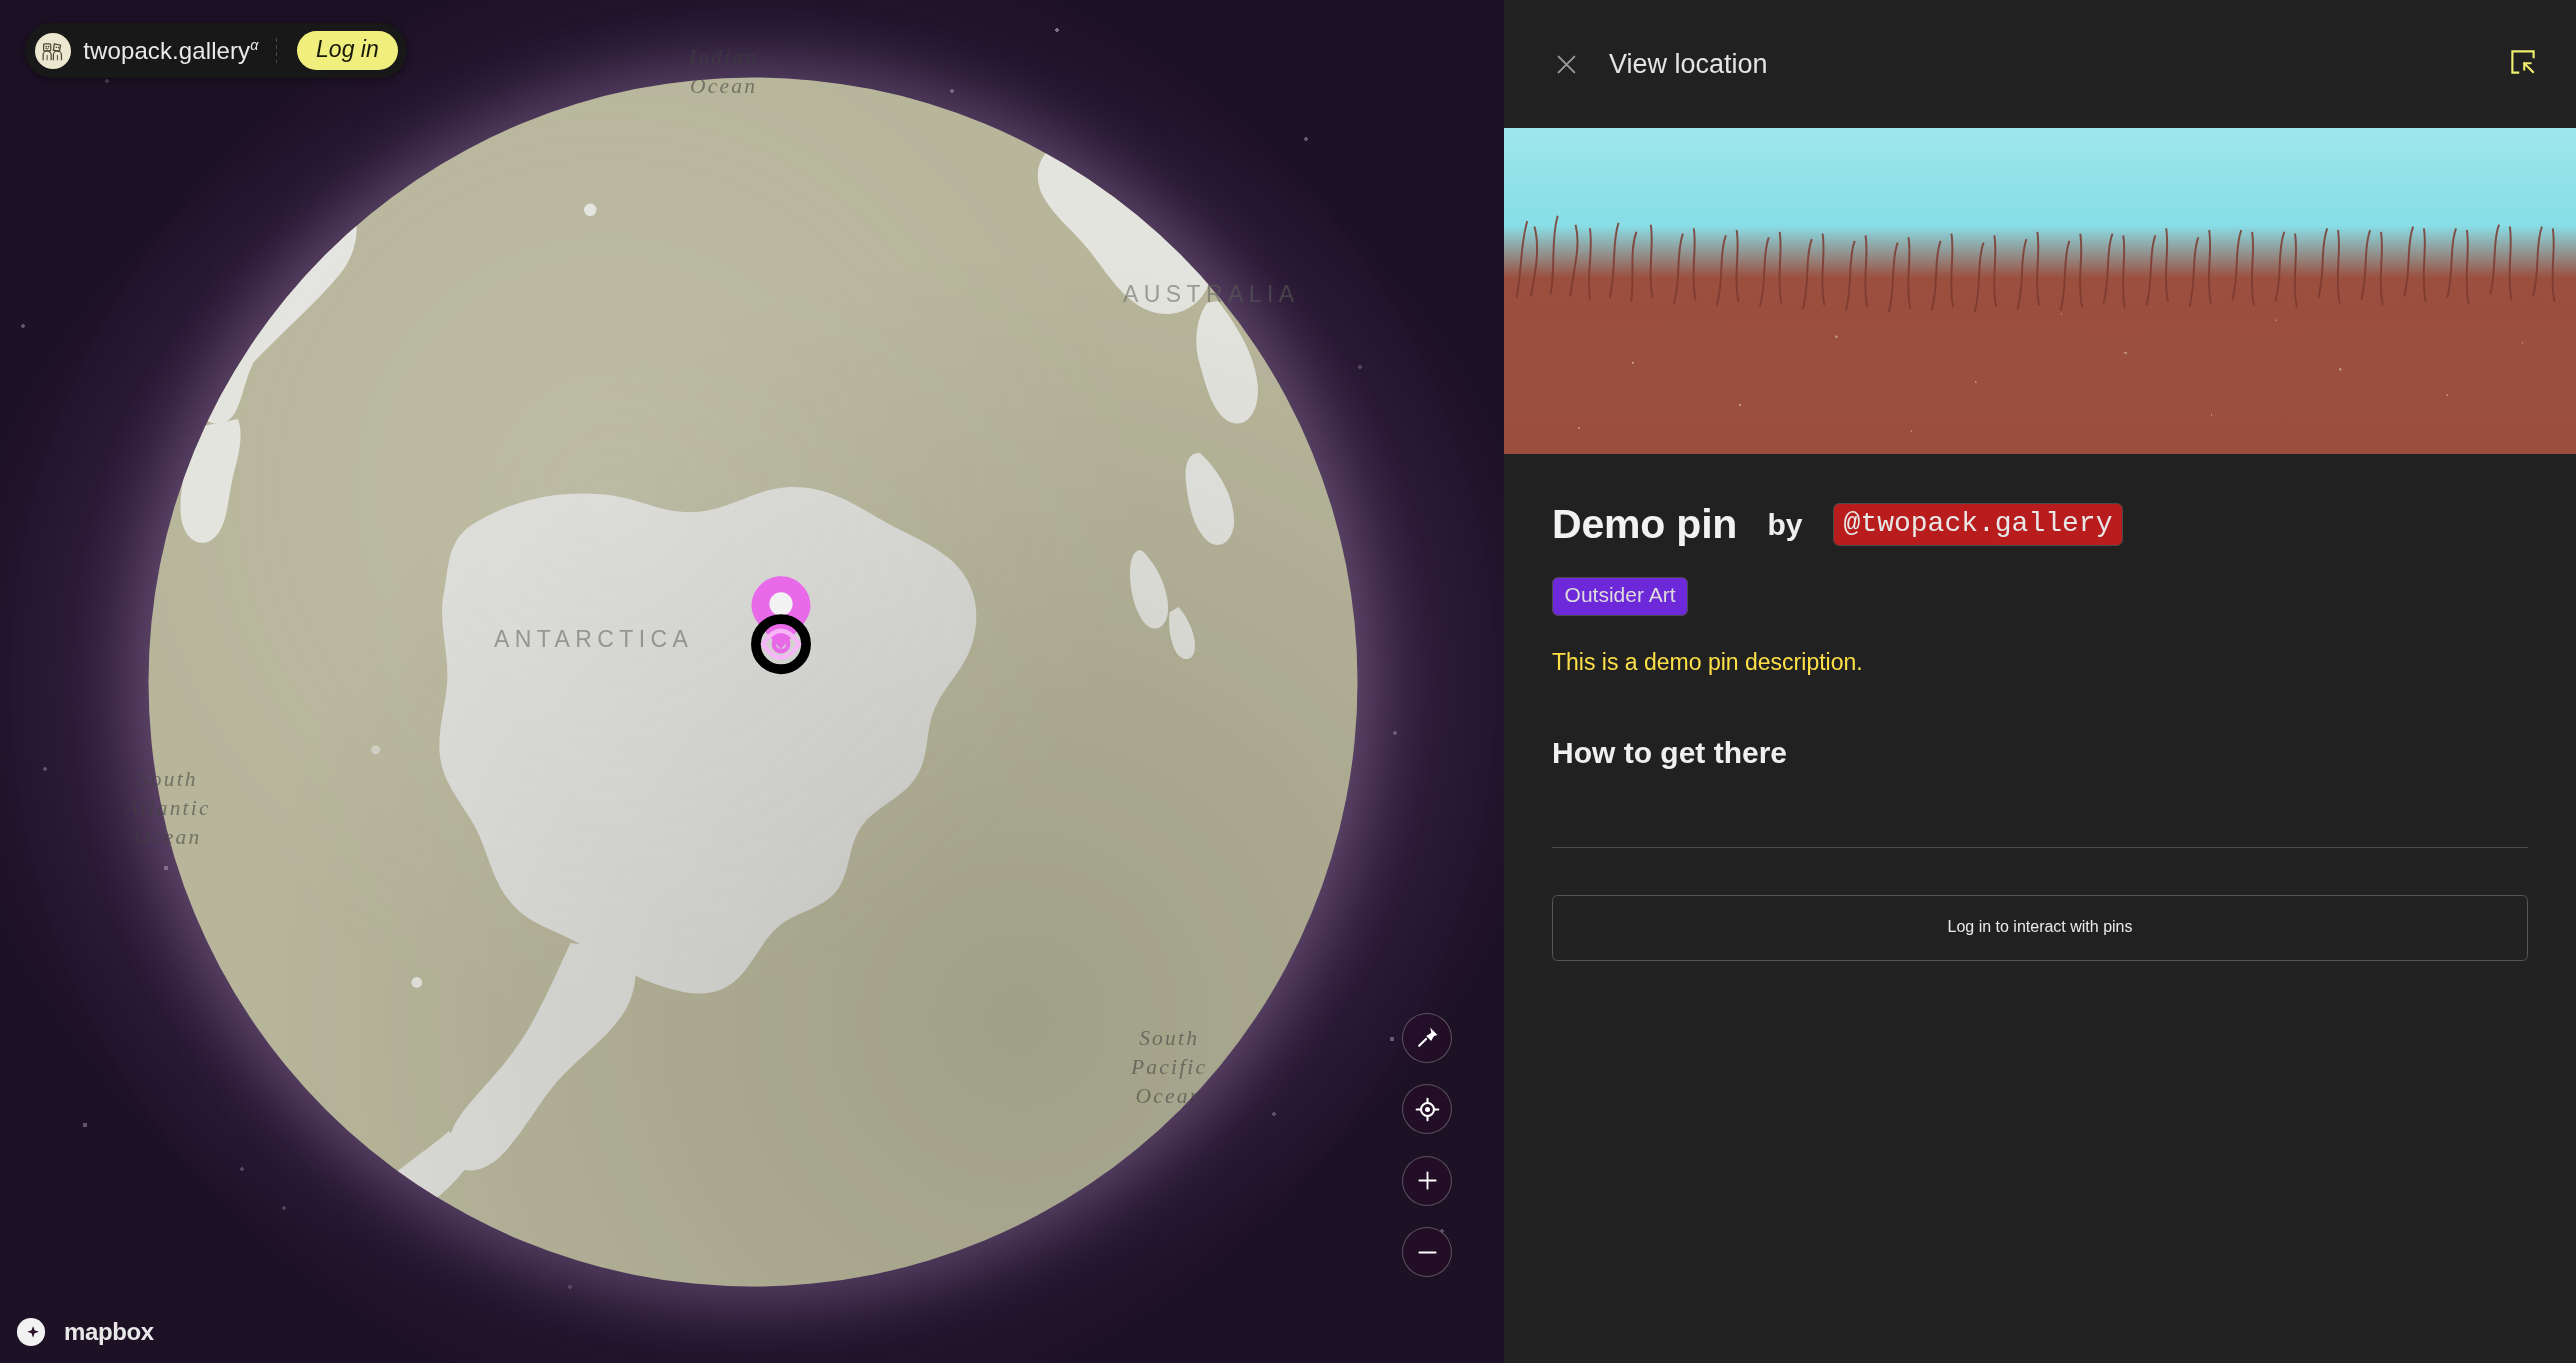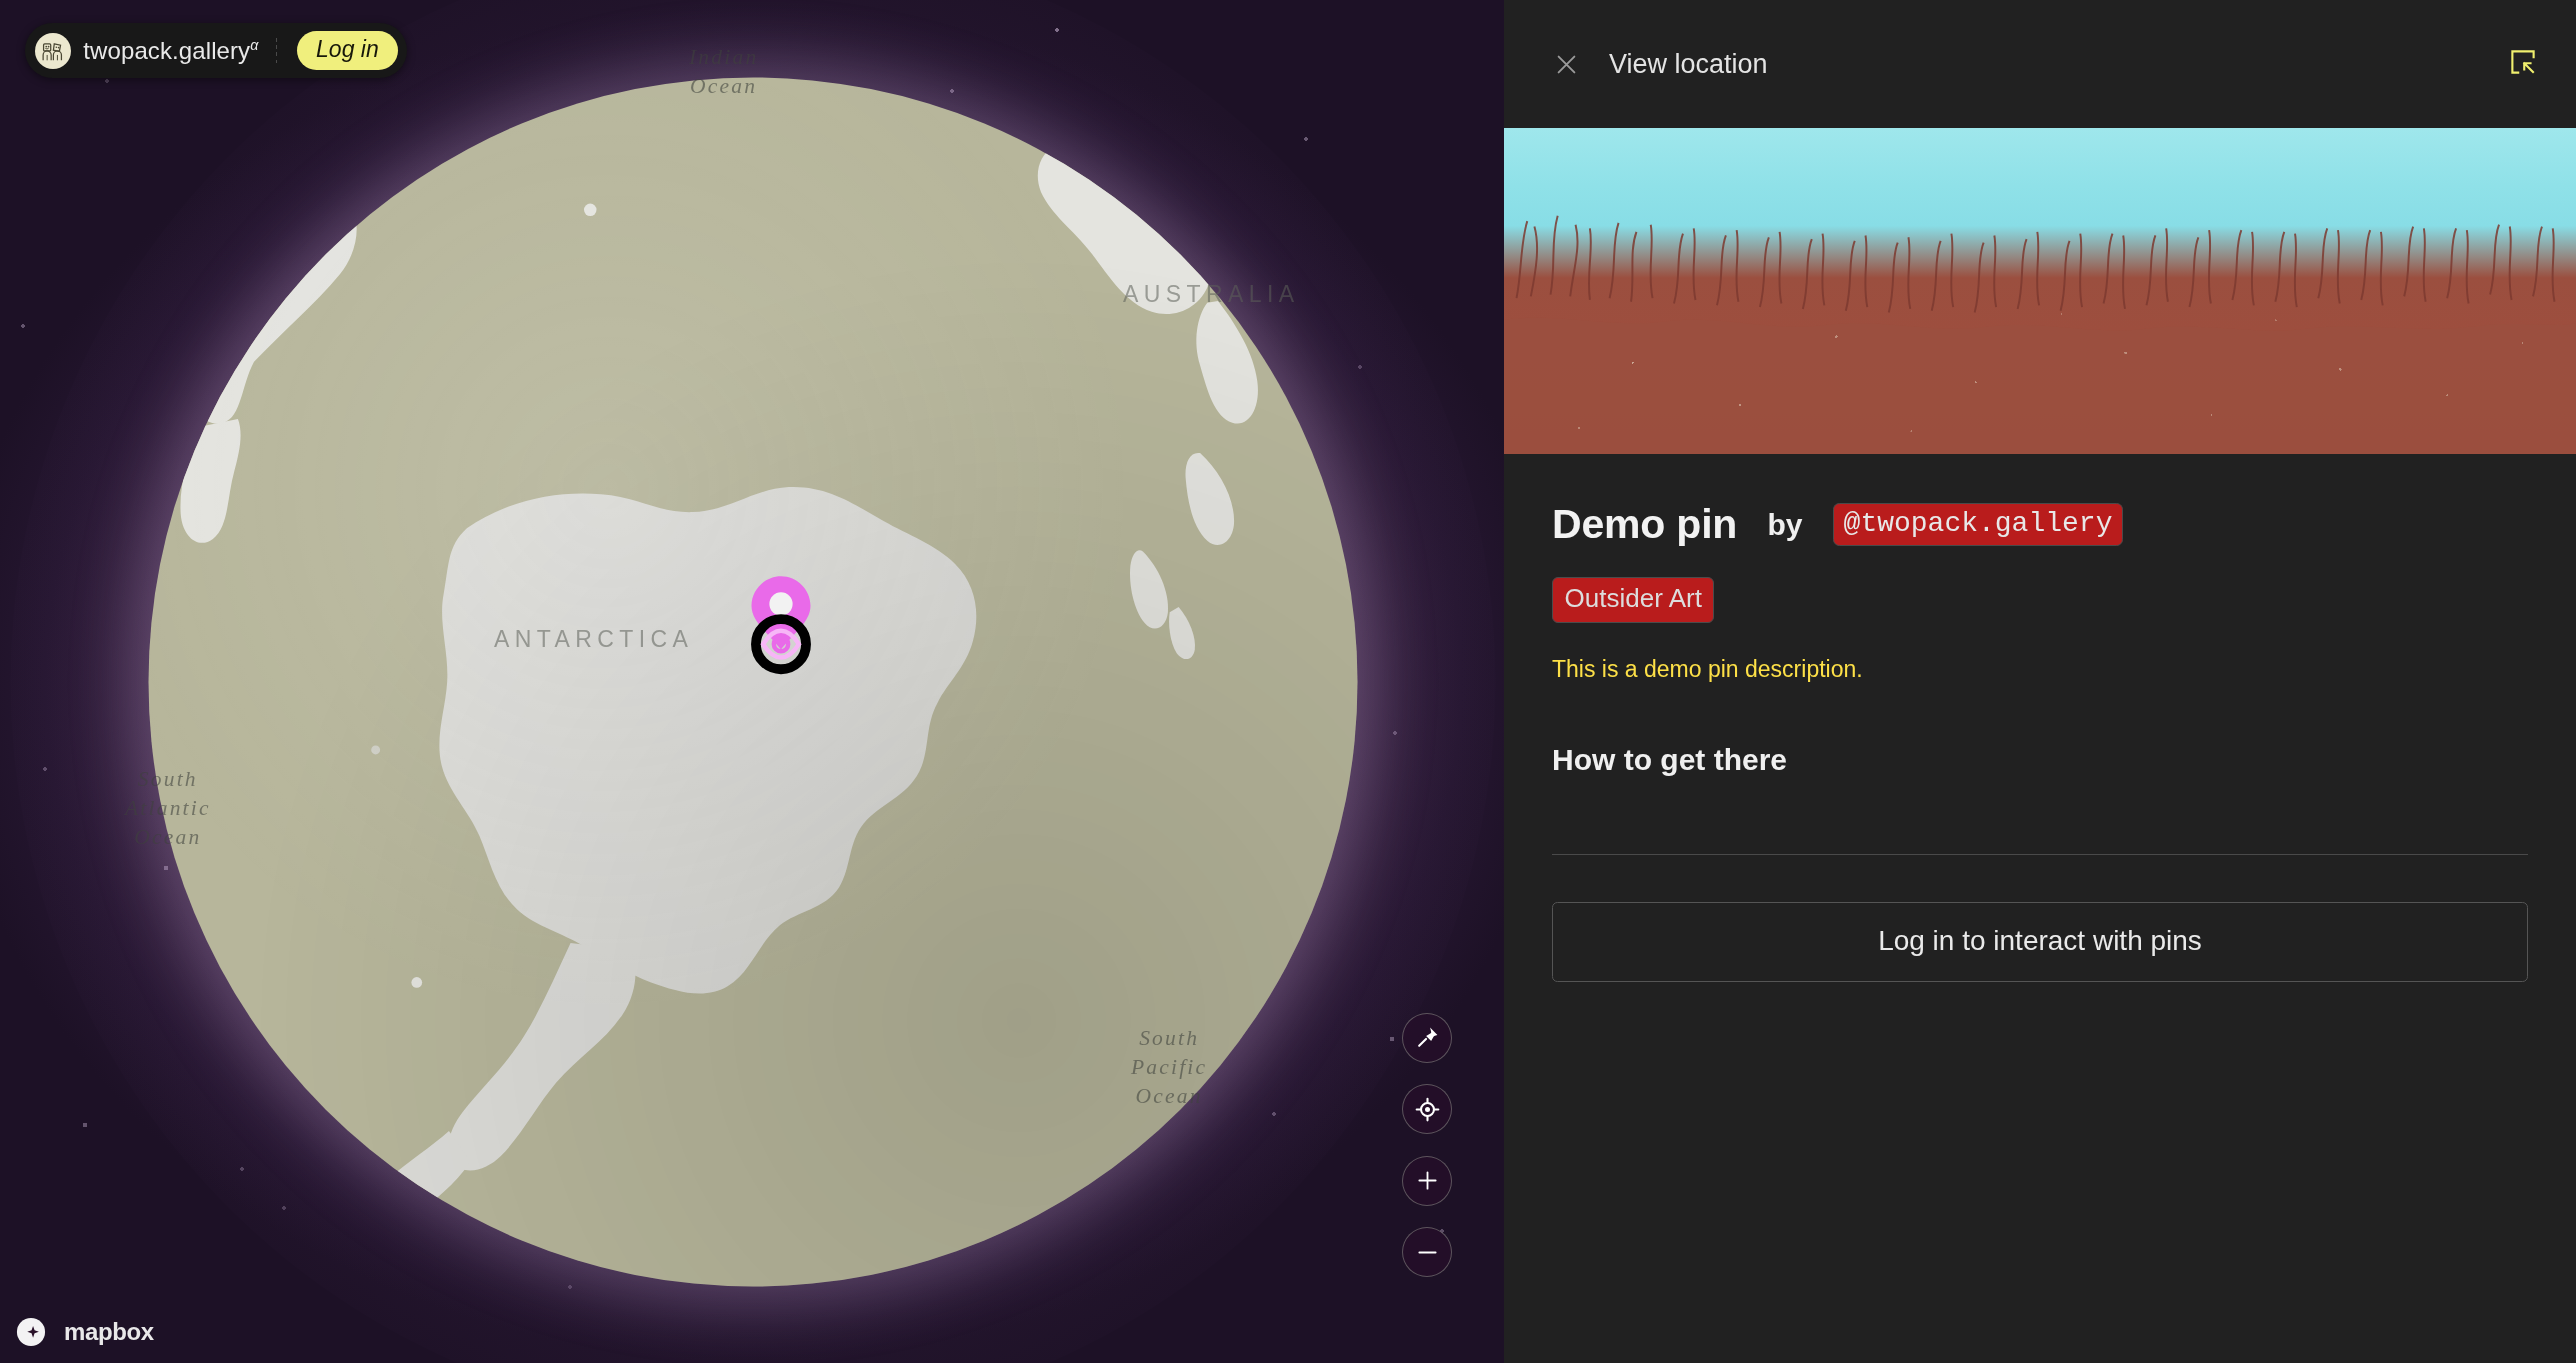--- a/index.html
+++ b/index.html
@@ -212,39 +212,39 @@
   #author-chip {
     font-family: "Liberation Mono", monospace;
     font-size: 28px; color: #e8e8e8;
     background: #b91c1c; border: 0.9px solid #4a4a4a;
     border-radius: 6.3px; padding: 4.5px 9.8px 6.3px;
     cursor: pointer; white-space: nowrap;
   }
   #tag-row { margin-bottom: 30px; }
   .tag-chip {
     display: inline-block;
-    font-size: 26px; color: #ddd;
-    background: #b91c1c; border: 0.9px solid #4b4b4b;
+    font-size: 21px; color: #ddd;
+    background: #6d28d9; border: 0.9px solid #4b4b4b;
     border-radius: 6px; padding: 5.4px 11.6px 7.2px;
     cursor: pointer;
   }
   .body-text { color: #fde047; font-size: 23px; line-height: 1.45; }
   #section-heading {
     color: #f0f0f0; font-size: 30px; font-weight: bold;
     margin: 57px 0 32px;
   }
   #divider { height: 0.9px; background: #4a4a4a; margin: 77px 0 0; }
   #login-cta {
     display: block; width: 100%;
     margin-top: 47px;
     background: transparent;
     border: 0.9px solid #555;
     border-radius: 5.4px;
     color: #eaeaea; font-family: "Liberation Sans", sans-serif;
-    font-size: 28px; padding: 22.4px 0 24px;
+    font-size: 16px; padding: 22.4px 0 24px;
     cursor: pointer;
   }
 </style>
 </head>
 <body>
 
 <div id="app">
 
   <div id="map-area">
     <div id="space-bg"></div>

